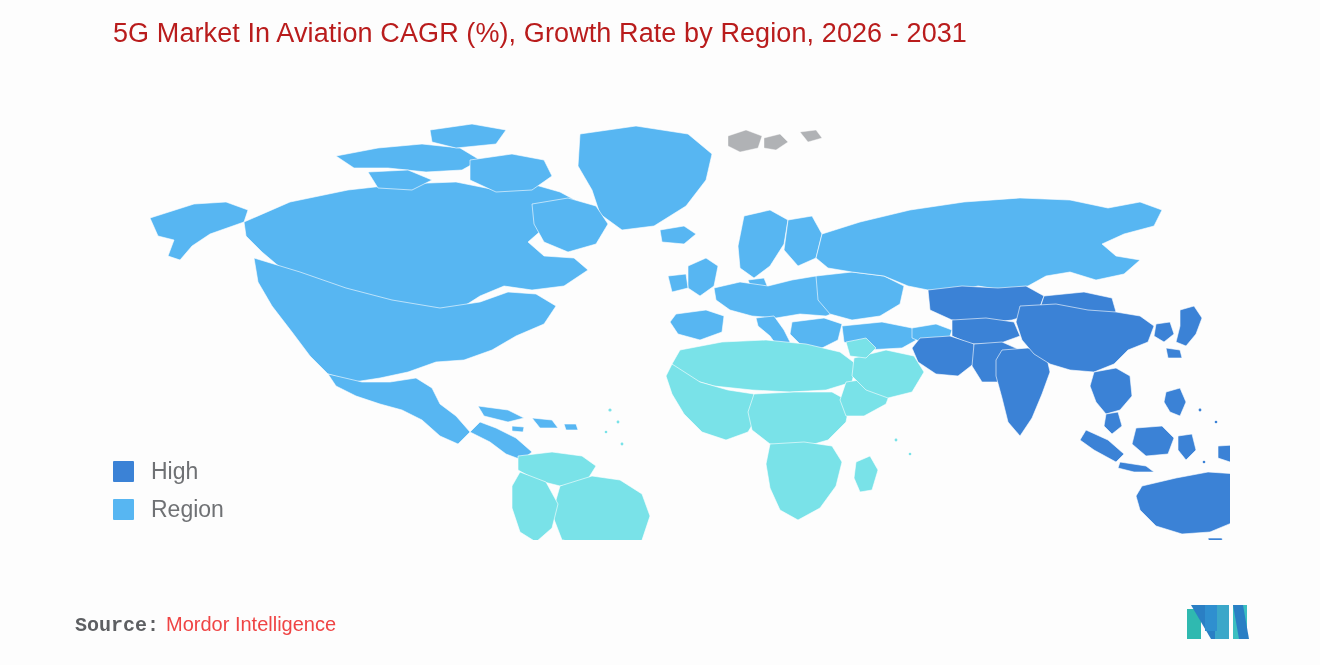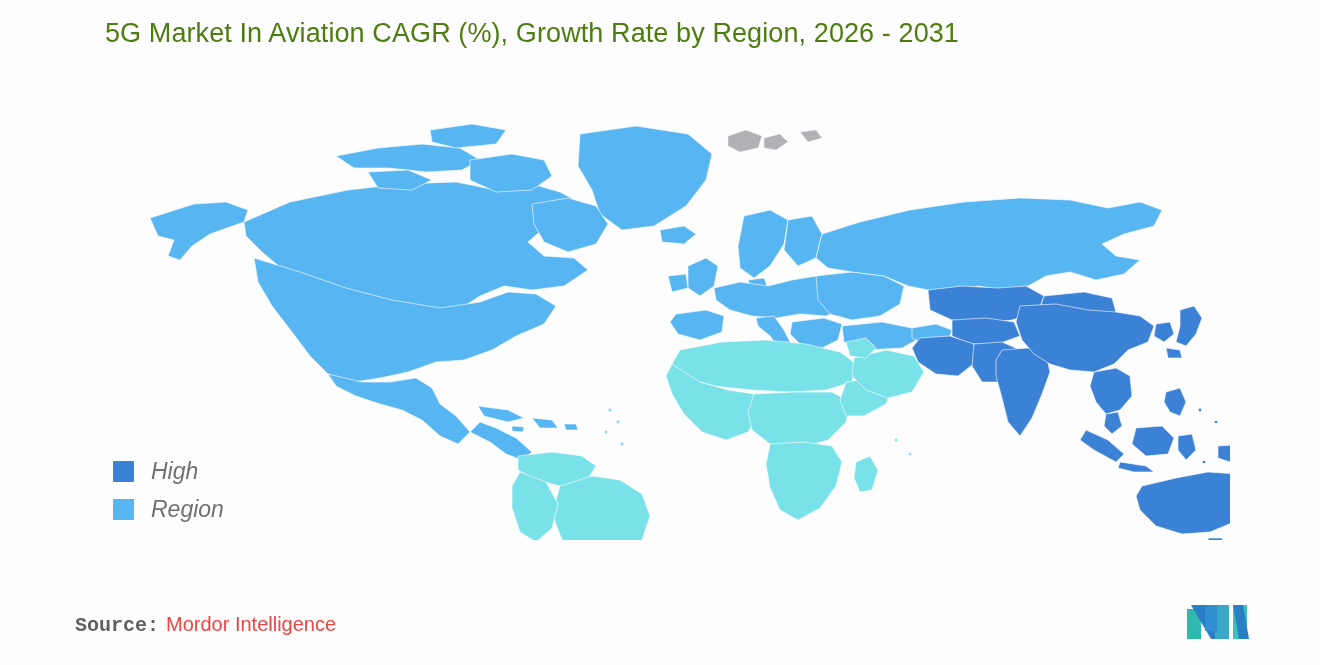--- a/index.html
+++ b/index.html
@@ -5,35 +5,35 @@
   html,body{margin:0;padding:0;}
   body{
     width:1320px;height:665px;
     background:#fdfdfd;
     font-family:"Liberation Sans","DejaVu Sans",sans-serif;
     overflow:hidden;position:relative;
   }
   #chart-title{
     position:absolute;left:0;top:18px;width:1064px;
     text-align:center;
-    font-size:27px;font-weight:400;color:#4d7c0f;
-    letter-spacing:.1px;white-space:nowrap;
+    font-size:27px;font-weight:400;color:#b91c1c;
+    letter-spacing:.1px;white-space:nowrap;padding-left:8px;
   }
   #map-area{
     position:absolute;left:140px;top:110px;width:1090px;height:430px;
   }
   #map-area svg{width:100%;height:100%;display:block;}
   #legend{
     position:absolute;left:113px;top:452px;
   }
   .legend-row{display:flex;align-items:center;height:38px;}
   .legend-swatch{width:21px;height:21px;border-radius:1px;flex:0 0 auto;}
   .legend-label{
     margin-left:17px;font-size:23px;color:#6f7174;font-weight:400;
-    line-height:1;white-space:nowrap;font-style:italic;
+    line-height:1;white-space:nowrap;
   }
   #source-line{
     position:absolute;left:75px;top:613px;
     font-size:20px;color:#8b8d90;white-space:nowrap;
   }
   #source-label{font-weight:bold;color:#5d5f62;font-family:Liberation Mono, monospace;}
   #source-value{margin-left:7px;color:#ef4444;}
   #brand-logo{
     position:absolute;left:1185px;top:601px;width:67px;height:40px;
   }

